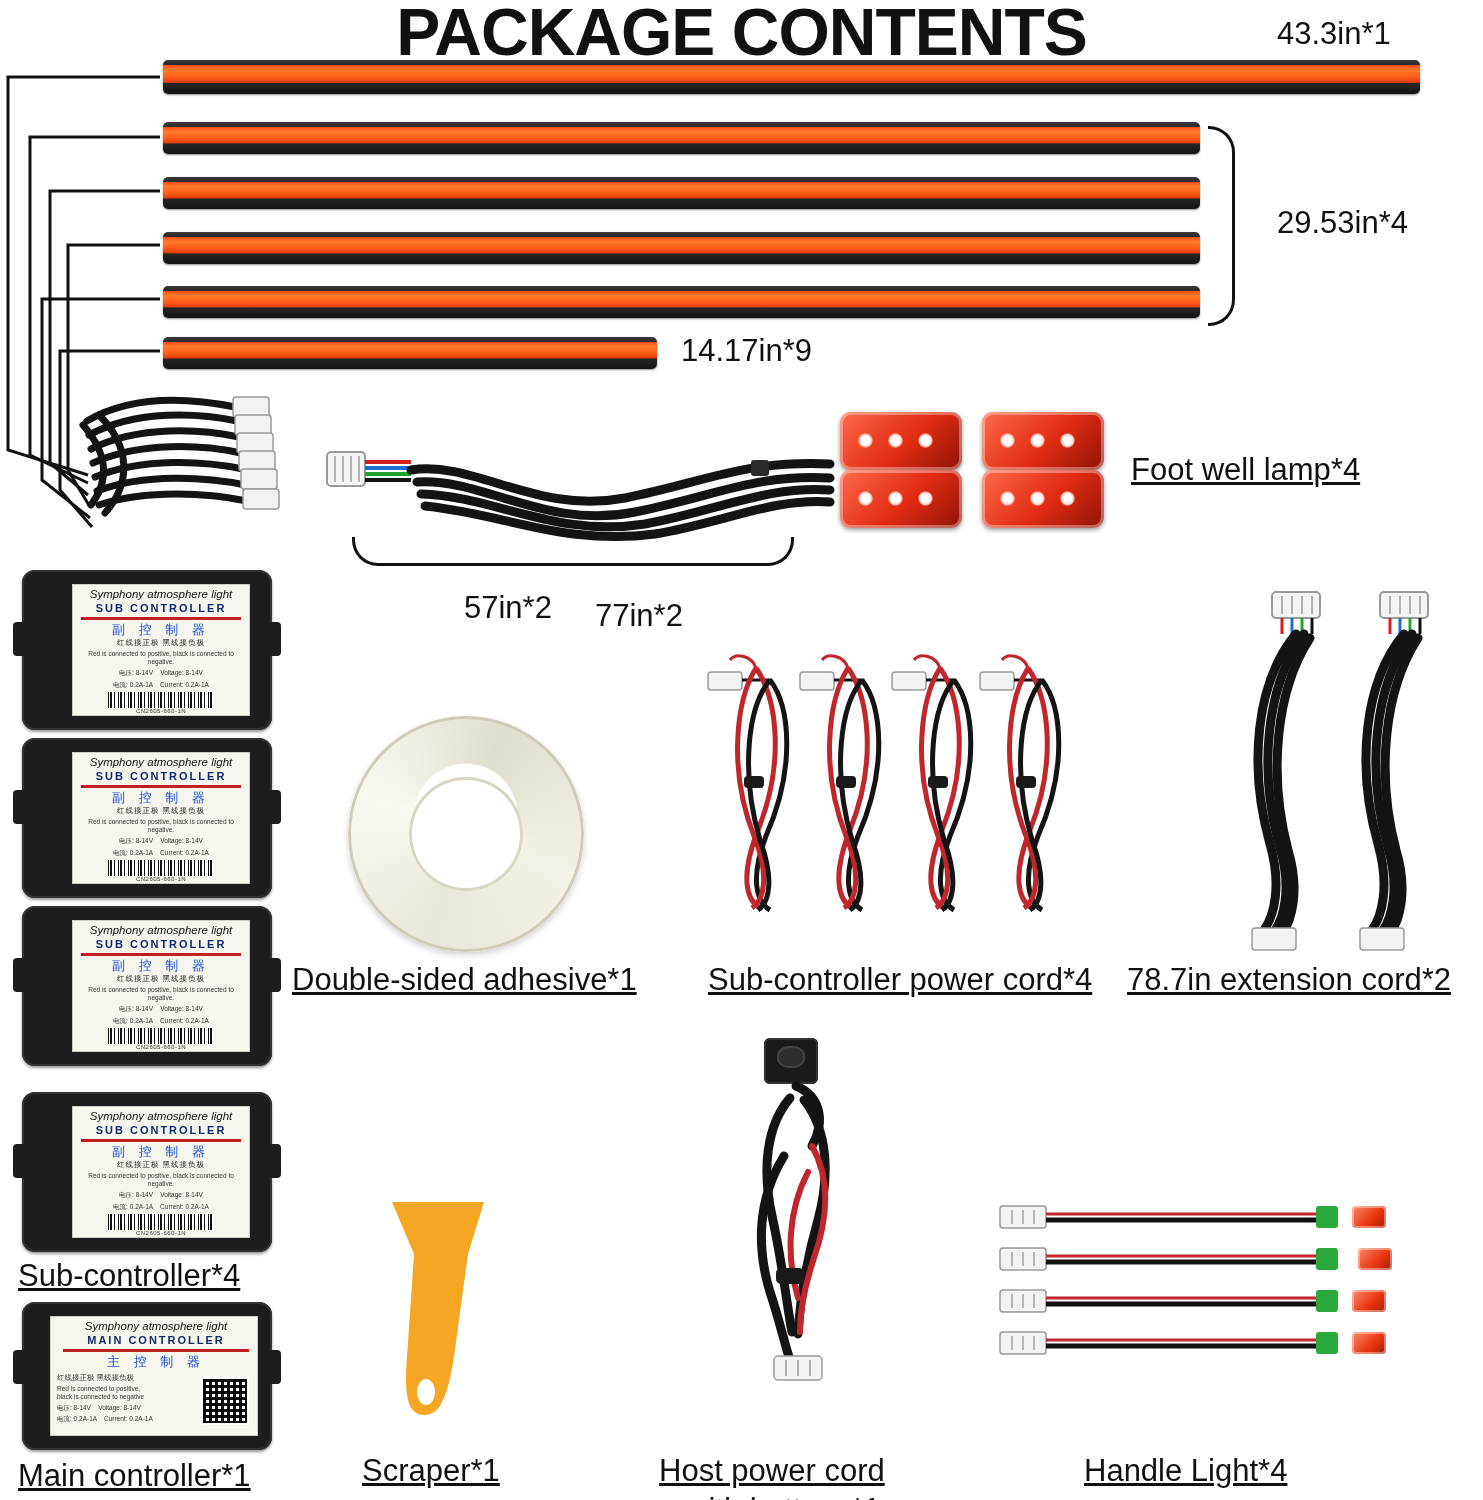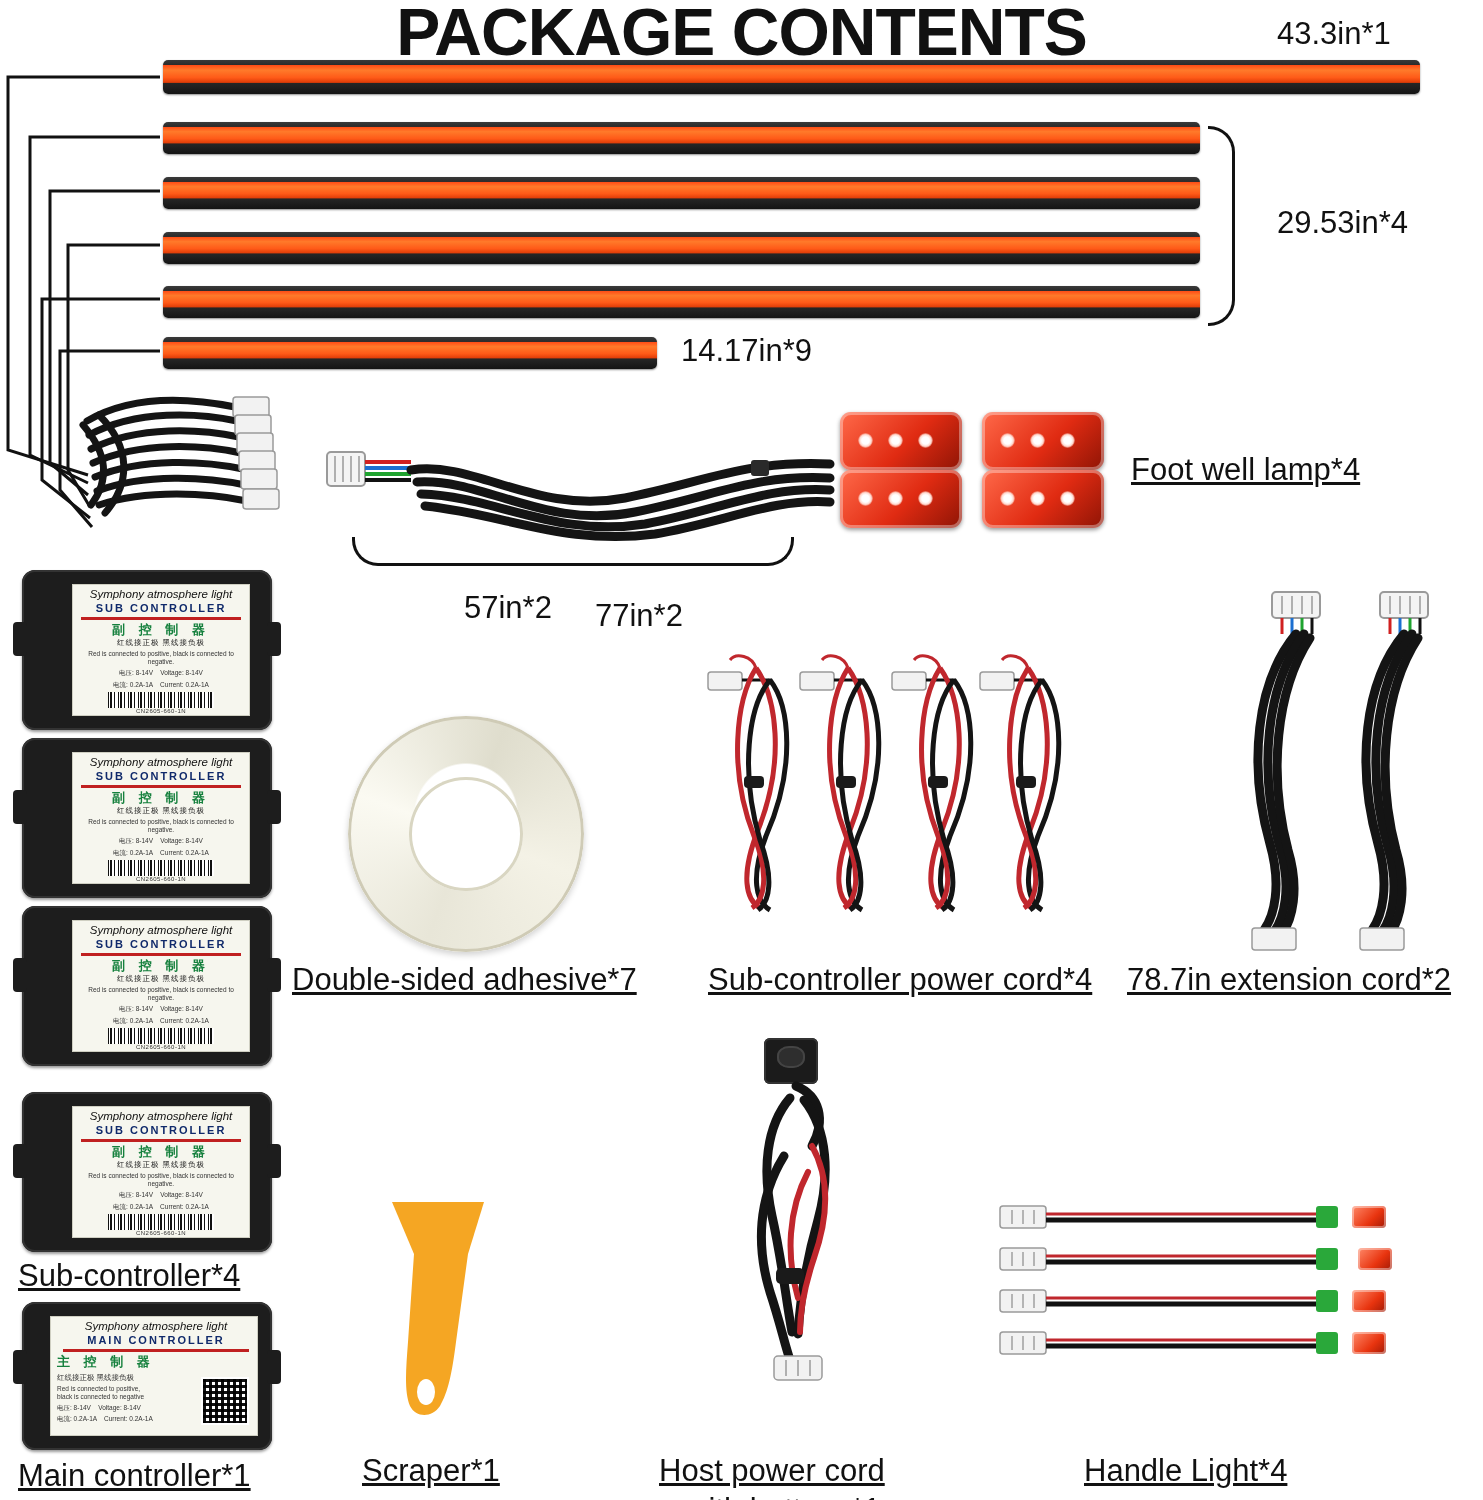--- a/index.html
+++ b/index.html
@@ -48,21 +48,21 @@
   }
   .label-card{
     position:absolute;background:#f6f6ee;border:1px solid #cfcfc2;
     left:50px;top:14px;right:22px;bottom:14px;overflow:hidden;
     font-size:9px;line-height:1.12;text-align:center;color:#111;
     padding:3px 2px;box-sizing:border-box;
   }
   .lc-t1{font-size:11.5px;font-style:italic;}
   .lc-t2{font-size:11px;font-weight:bold;letter-spacing:2px;color:#102a6b;margin-top:1px;}
   .lc-rule{height:3px;background:#c02020;margin:3px 6px;}
-  .lc-cn{font-size:13px;font-weight:bold;letter-spacing:5px;color:#15803d;}
+  .lc-cn{font-size:13px;font-weight:normal;letter-spacing:5px;color:#1d4ed8;}
   .lc-cn2{font-size:7.5px;color:#222;letter-spacing:1px;margin-top:1px;}
   .lc-small{font-size:6.5px;color:#333;margin-top:3px;line-height:1.25;}
   .lc-barcode{
     height:16px;margin:3px auto 0;width:62%;
     background:repeating-linear-gradient(to right,
       #111 0 1px,#fff 1px 2px,#111 2px 4px,#fff 4px 6px,#111 6px 7px,#fff 7px 10px);
   }
   .lc-code{font-size:6px;color:#333;letter-spacing:.5px;}
   .qr{
     position:absolute;width:44px;height:44px;left:150px;bottom:10px;
@@ -323,41 +323,41 @@
 
 <div class="cap abs" style="left:18px;top:1258px;">Sub-controller*4</div>
 
 <div class="ctrl" style="left:22px;top:1302px;width:250px;height:148px;">
   <span class="tab" style="left:-9px;top:48px;"></span>
   <span class="tab" style="right:-9px;top:48px;"></span>
   <div class="label-card" style="left:28px;right:14px;text-align:left;padding-left:6px;">
     <div class="lc-t1" style="text-align:center;">Symphony atmosphere light</div>
     <div class="lc-t2" style="text-align:center;">MAIN  CONTROLLER</div>
     <div class="lc-rule"></div>
-    <div class="lc-cn" style="">主 控 制 器</div>
+    <div class="lc-cn" style="text-align:center;">主 控 制 器</div>
     <div class="lc-small" style="font-size:7.5px;">红线接正极  黑线接负极</div>
     <div class="lc-small" style="white-space:pre-line;">Red is connected to positive,
 black is connected to negative</div>
     <div class="lc-small">
       <span>电压: 8-14V</span>
       &nbsp;&nbsp;
       <span>Voltage: 8-14V</span>
     </div>
     <div class="lc-small">
       <span>电流: 0.2A-1A</span>
       &nbsp;&nbsp;
       <span>Current: 0.2A-1A</span>
     </div>
     <div class="qr"></div>
   </div>
 </div>
 <div class="cap abs" style="left:18px;top:1458px;">Main controller*1</div>
 
 <div id="adhesive" style="left:348px;top:716px;"></div>
-<div class="cap abs" style="left:292px;top:962px;">Double-sided adhesive*7</div>
+<div class="cap abs" style="left:292px;top:962px;">Double-sided adhesive*1</div>
 
 <svg class="abs" style="left:700px;top:650px;width:400px;height:300px;">
   <g id="pc">
   </g>
 
   <g transform="translate(0,0)">
     <rect x="8" y="22" width="34" height="18" rx="3" fill="#f2f2f2" stroke="#9a9a9a" stroke-width="1.5"></rect>
     <path d="M30,10 C36,2 52,6 56,18" fill="none" stroke="#c0272d" stroke-width="3"></path>
     <path d="M42,30 L72,30" fill="none" stroke="#111" stroke-width="3"></path>
     <path d="M56,18 C76,46 86,110 58,180 C40,226 46,250 60,258" fill="none" stroke="#c0272d" stroke-width="5"></path>

